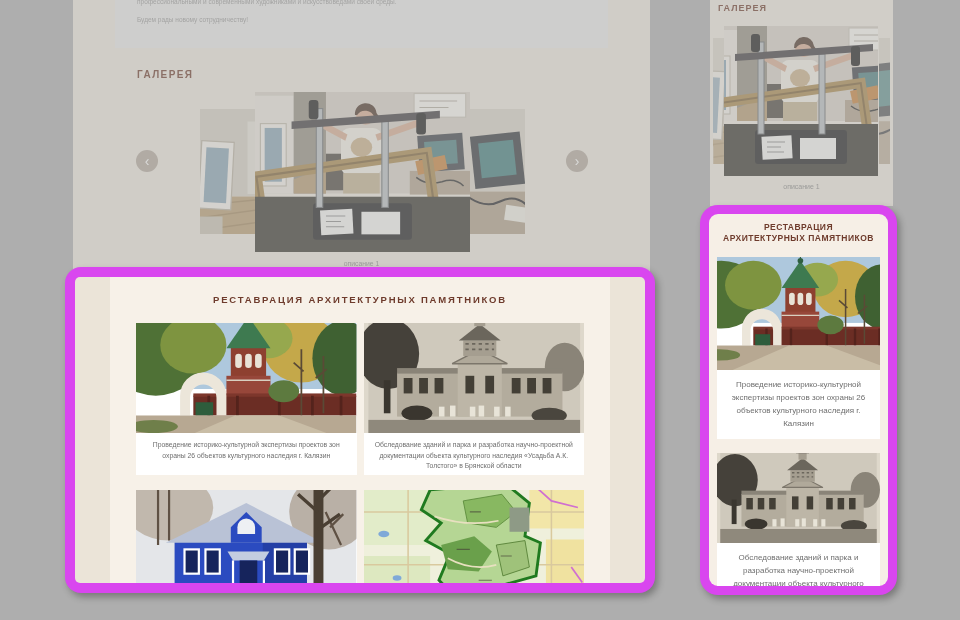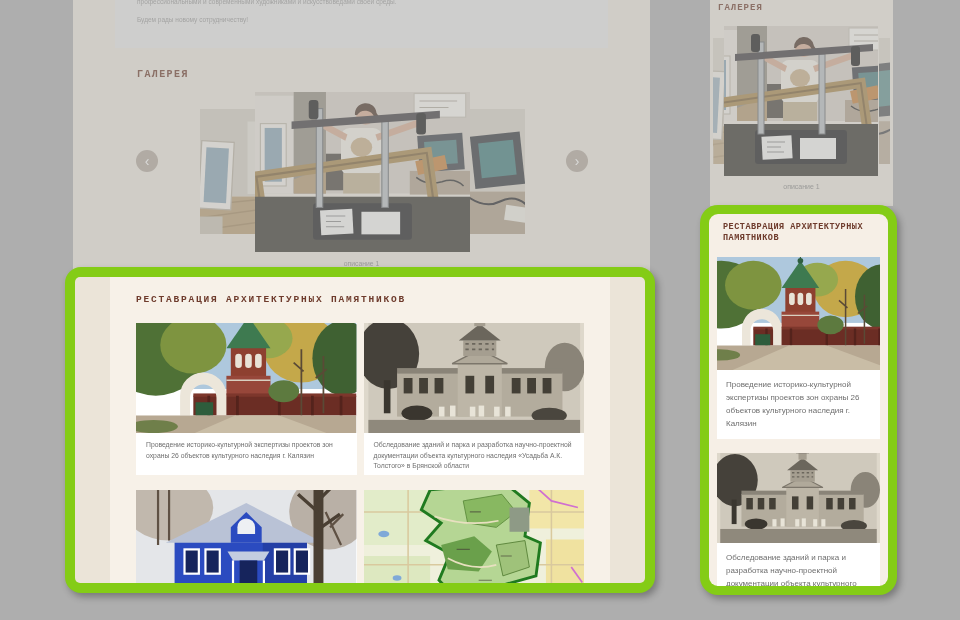--- a/index.html
+++ b/index.html
@@ -12,21 +12,21 @@
   .dim{position:relative;}
   .dim-overlay{position:absolute;inset:0;background:rgba(174,174,172,0.46);pointer-events:none;}
 
   
   .desktop-preview{position:absolute;left:73px;top:0;width:577px;height:540px;background:#ece7de;overflow:hidden;}
   .d-content{position:absolute;left:42px;right:42px;top:0;bottom:0;}
   .topbox{height:48px;background:#e9e9e9;padding:0 22px;overflow:hidden;}
   .topbox p{margin:0;font-size:6.5px;color:#9a9a9a;}
   .topbox .l1{margin-top:-2px;}
   .topbox .l2{margin-top:11px;}
-  .sec-title{margin:0;font-family:Liberation Mono, monospace;font-weight:bold;color:#6e3b2c;letter-spacing:1.4px;}
+  .sec-title{margin:0;font-family:Liberation Sans, sans-serif;font-weight:bold;color:#6e3b2c;letter-spacing:1.4px;}
   .d-gallery-title{font-size:10px;margin:21px 0 0 22px;}
   .carousel{position:relative;height:160px;margin-top:12px;}
   .slide{position:absolute;top:0;}
   .slide-main{left:140px;width:215px;height:160px;}
   .slide-side{top:17px;width:55px;height:125px;}
   .slide-left{left:85px;}
   .slide-right{left:355px;}
   .nav-btn{position:absolute;width:22px;height:22px;border-radius:50%;background:#b3a89d;border:none;color:#ffffff;
            font-size:14px;line-height:20px;text-align:center;padding:0;cursor:pointer;top:58px;}
   .nav-prev{left:21px;}
@@ -37,21 +37,21 @@
   .phone-preview{position:absolute;left:710px;top:0;width:183px;height:206px;background:#efe9df;overflow:hidden;}
   .p-gallery-title{font-size:9px;margin:3px 0 0 8px;letter-spacing:1px;}
   .m-carousel{position:relative;height:150px;margin-top:13px;}
   .m-main{position:absolute;left:14px;top:0;width:154px;height:150px;}
   .m-strip{position:absolute;top:12px;width:11px;height:126px;opacity:.8;}
   .m-strip-l{left:3px;}
   .m-strip-r{left:169px;}
   .m-caption{margin-top:7px;text-align:center;font-size:7px;color:#8a8a8a;}
 
   
-  .device{position:absolute;box-sizing:border-box;background:#84cc16;box-shadow:3px 4px 7px rgba(0,0,0,0.3);z-index:5;}
+  .device{position:absolute;box-sizing:border-box;background:#d946ef;box-shadow:3px 4px 7px rgba(0,0,0,0.3);z-index:5;text-align:center;}
   .tablet{left:65px;top:267px;width:590px;height:326px;border-radius:16px;padding:10px;}
   .tablet .screen{width:100%;height:100%;background:#ebe4d8;border-radius:5px;overflow:hidden;position:relative;}
   .t-content{position:absolute;left:35px;right:35px;top:0;bottom:0;background:#f7f1e8;padding:17px 26px 0;box-sizing:border-box;}
   .t-title{font-size:9.5px;letter-spacing:1.8px;}
   .cards{display:grid;grid-template-columns:1fr 1fr;column-gap:7px;row-gap:15px;margin-top:18px;}
   .card{background:#ffffff;height:152px;overflow:hidden;}
   .card .photo{height:110px;}
   .card-caption{padding:7px 10px 0;font-size:6.8px;line-height:1.55;color:#6e6e6e;}
 
   .phone{left:700px;top:205px;width:197px;height:390px;border-radius:18px;padding:9px;}

